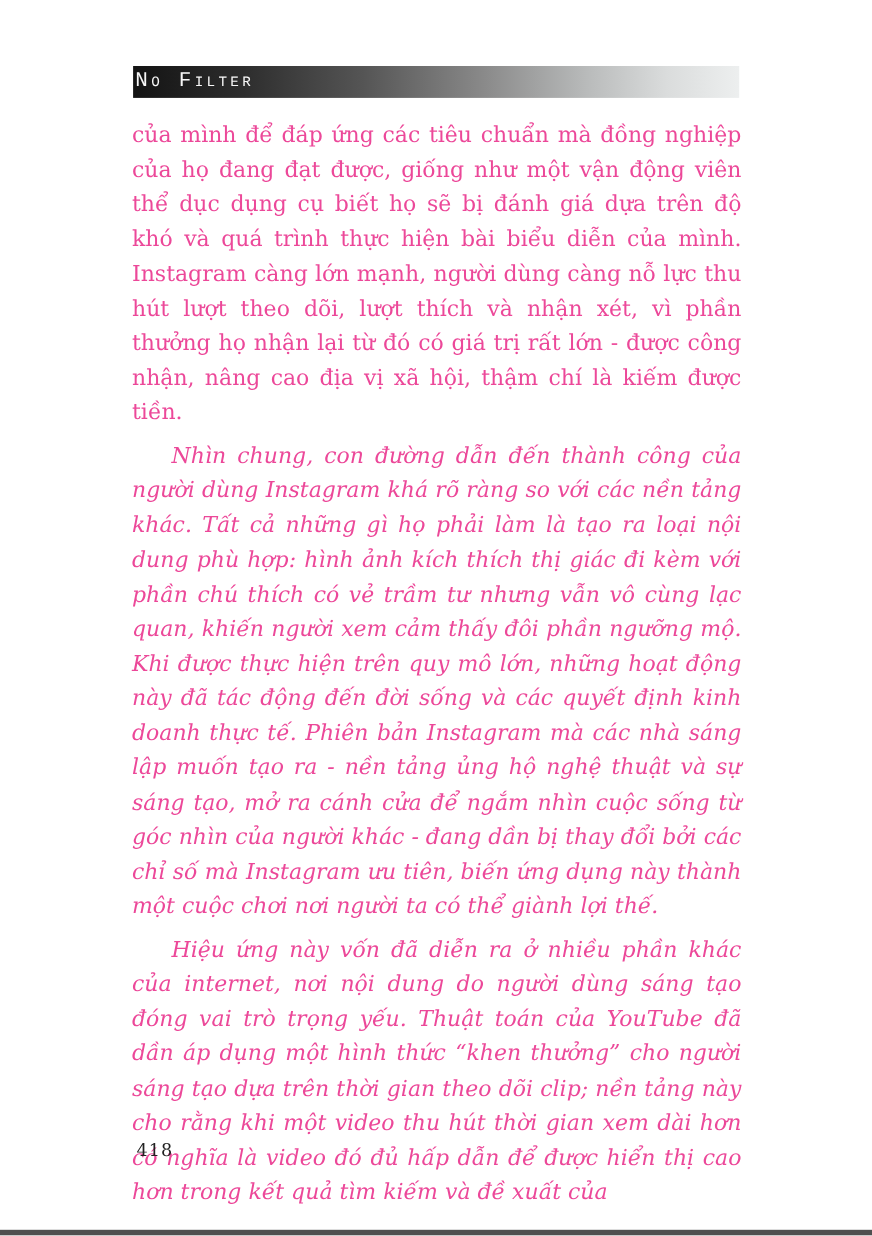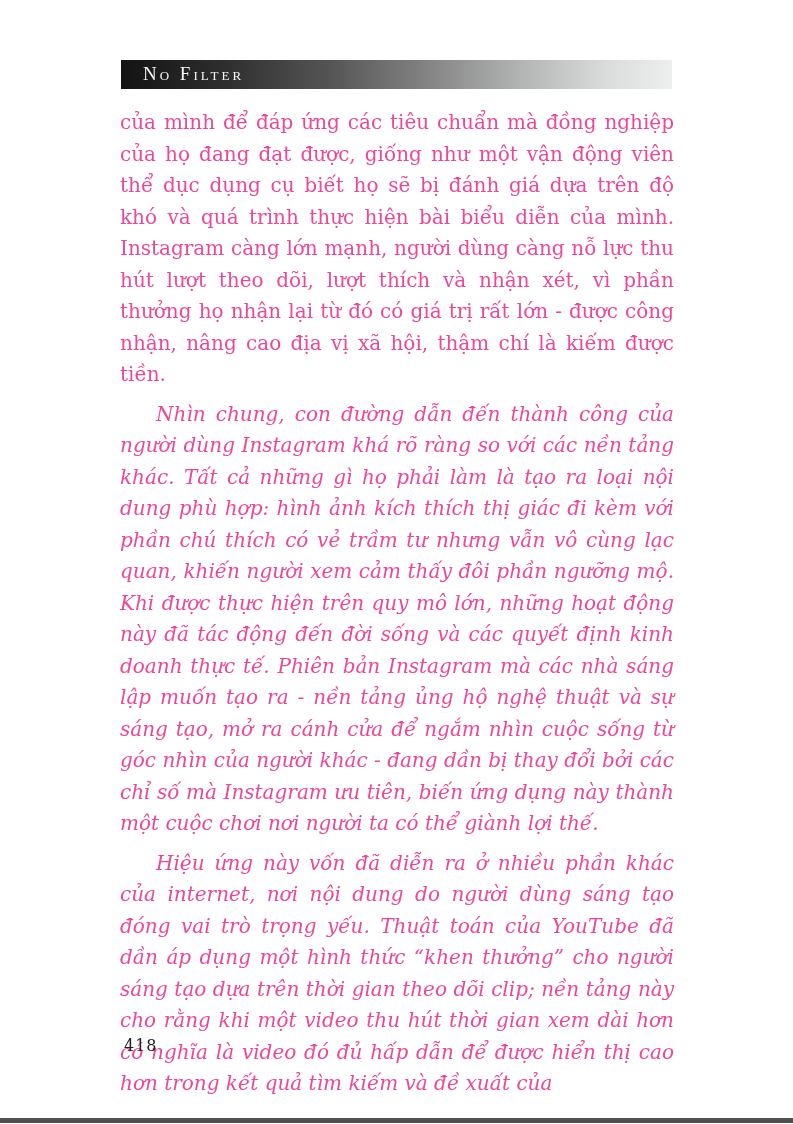--- a/index.html
+++ b/index.html
@@ -21,26 +21,26 @@
     top: 60px;
     width: 551px;
     height: 29px;
     background: linear-gradient(to right,
       #131313 0%, #2d2d2d 18%, #555555 38%,
       #8a8a8a 58%, #b9bbbb 75%, #dadcdc 88%, #edefef 100%);
     display: flex;
     align-items: center;
   }
   .header-title {
-    font-family: Liberation Serif, serif;
+    font-family: Liberation Mono, monospace;
     font-variant: small-caps;
     font-size: 19px;
     letter-spacing: 3px;
     color: #f7f7f7;
-    padding-left: 22px;
+    padding-left: 2px;
     line-height: 1;
     padding-bottom: 2px;
   }
   .text-column {
     position: absolute;
     left: 120px;
     top: 107px;
     width: 554px;
     color: #ec4899;
     font-size: 20px;

